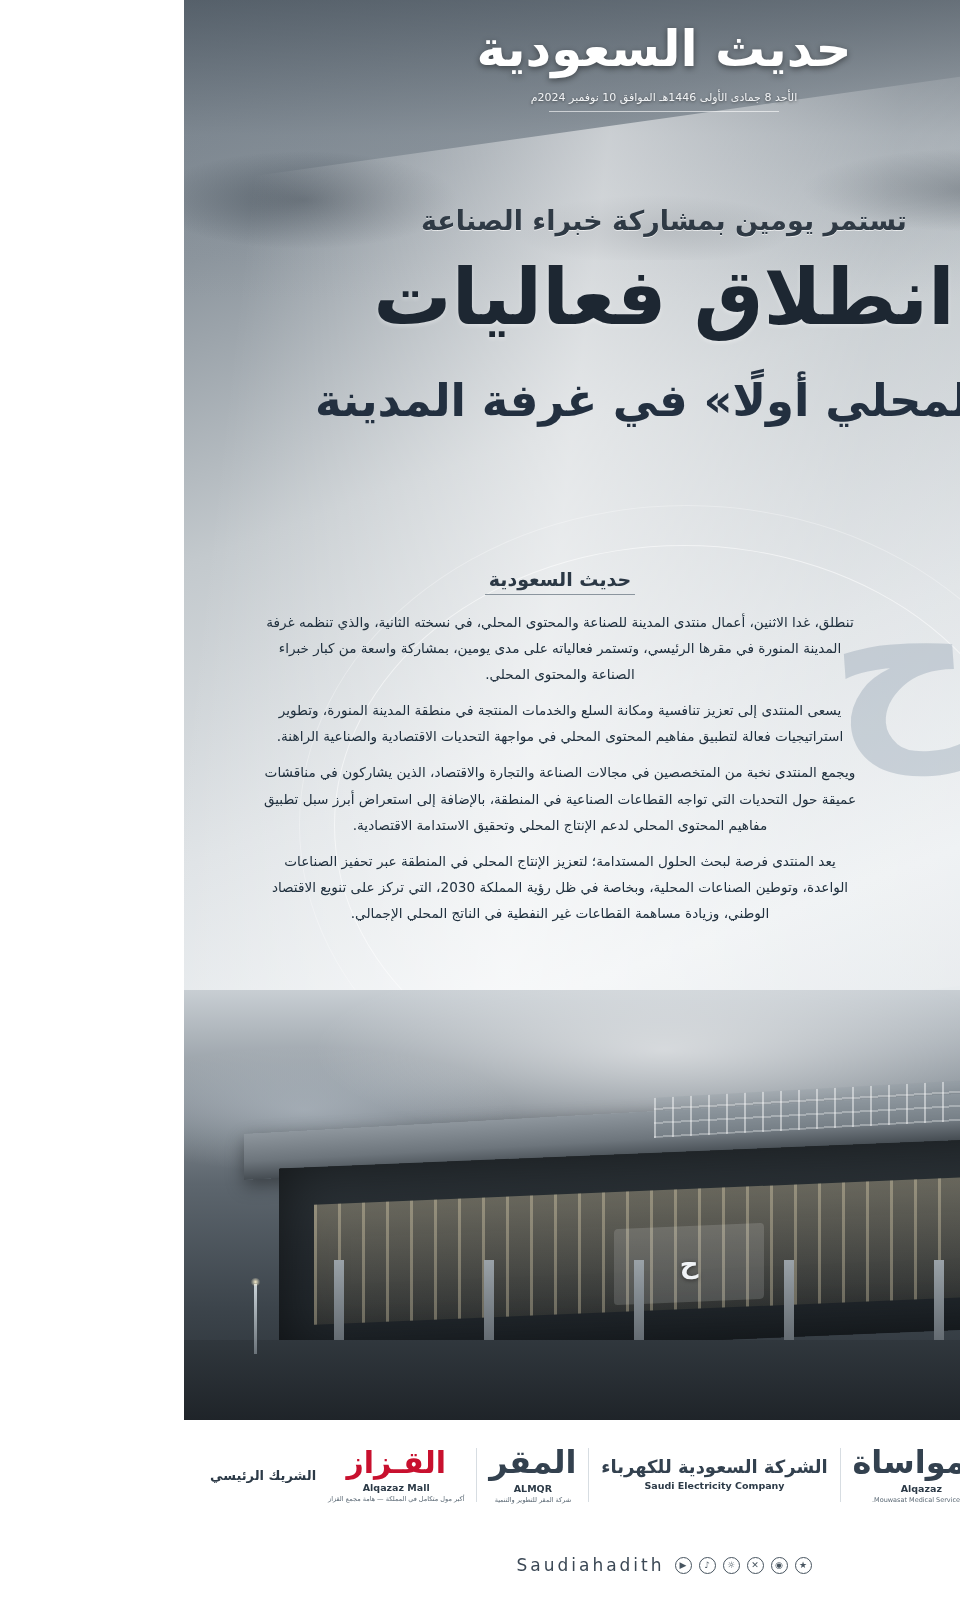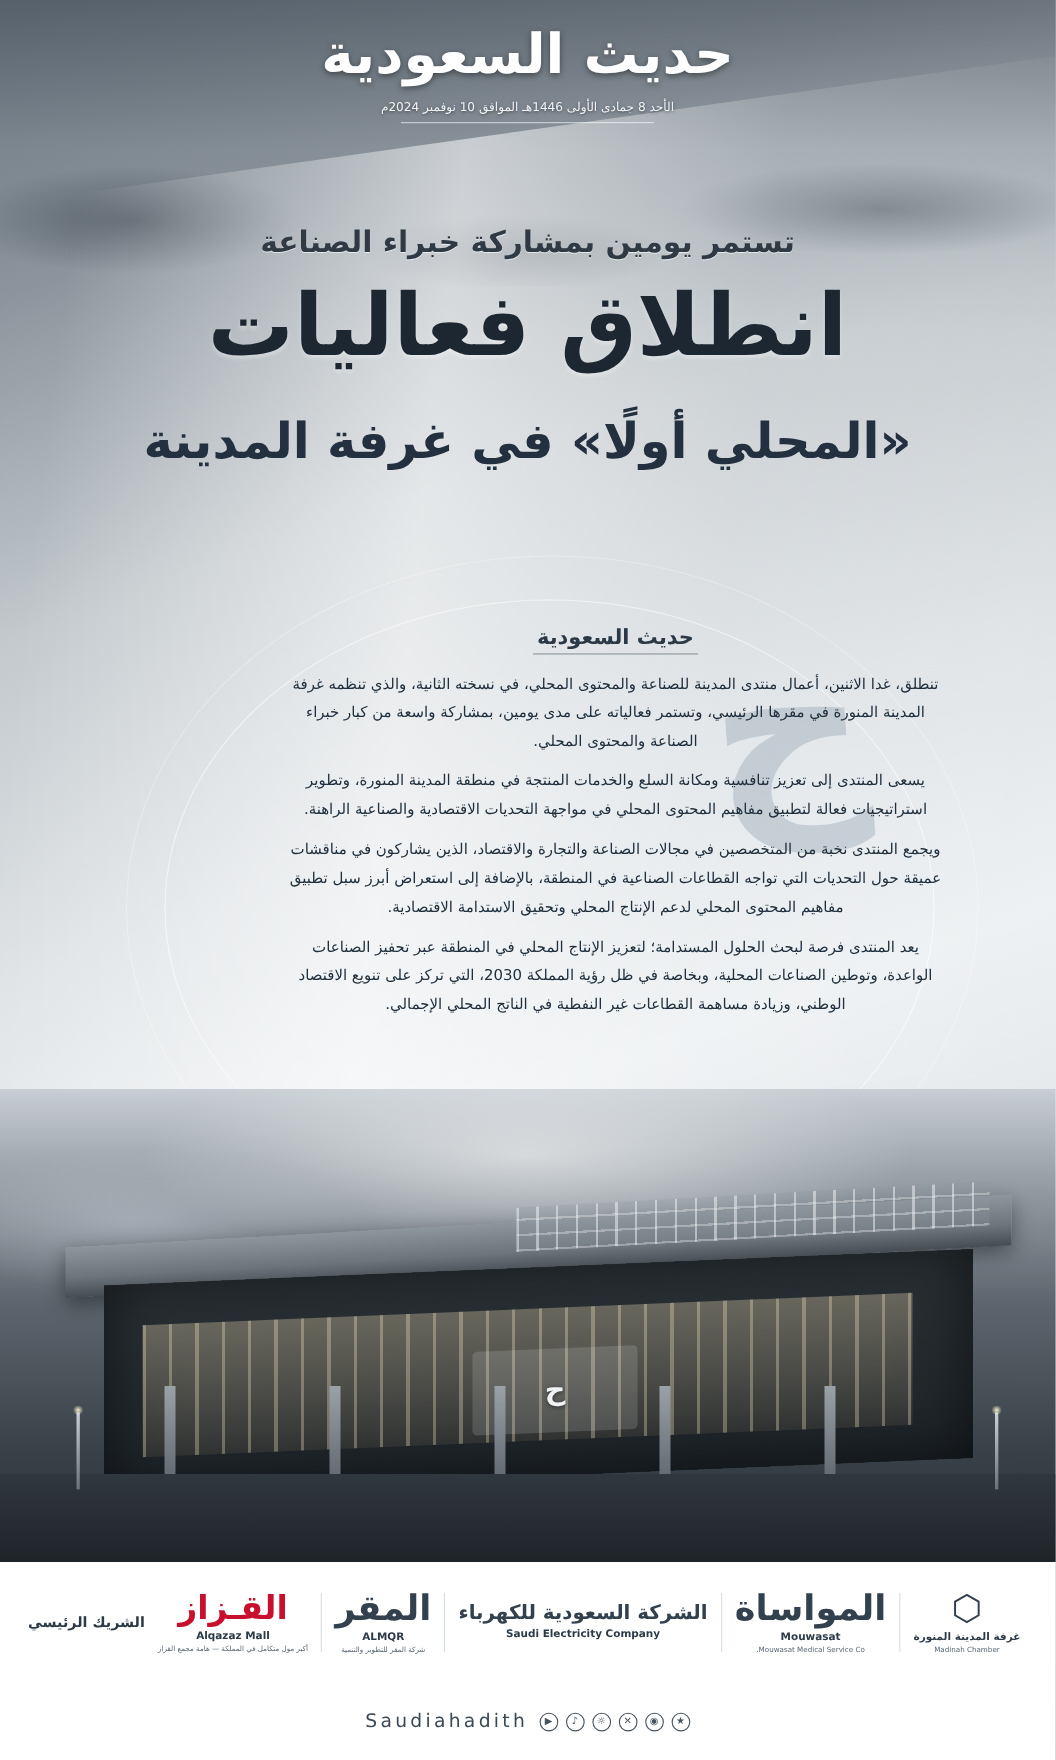--- a/index.html
+++ b/index.html
@@ -4,21 +4,21 @@
 <style>
   * { box-sizing: border-box; margin: 0; padding: 0; }
   html, body {
     width: 960px; height: 1600px;
     font-family: "DejaVu Sans", "Liberation Sans", sans-serif;
     background: #ffffff;
     overflow: hidden;
   }
   .poster {
     position: relative;
-    width: 960px; height: 1600px;
+    width: 776px; height: 1600px;
     background: linear-gradient(160deg, #6f7a84 0%, #8d969e 14%, #c3c9cd 30%, #dfe3e6 46%, #eef1f3 60%, #e3e7ea 72%, #cfd5da 84%, #aeb6bd 100%);
     overflow: hidden;
   }
 
   
   .sky-texture {
     position: absolute; left: 0; top: 0; width: 960px; height: 300px;
     background:
       linear-gradient(180deg, rgba(60,70,80,0.55) 0%, rgba(120,130,140,0.25) 45%, rgba(255,255,255,0) 100%);
     opacity: .9;
@@ -292,21 +292,21 @@
 
   <div class="sponsors">
     <div class="sponsor">
       <div class="mark">⬡</div>
       <div class="name">غرفة المدينة المنورة</div>
       <div class="desc">Madinah Chamber</div>
     </div>
     <div class="sponsor-divider"></div>
     <div class="sponsor">
       <div class="mark">المواساة</div>
-      <div class="name">Mouwasat</div>
+      <div class="name">Alqazaz</div>
       <div class="desc">Mouwasat Medical Service Co.</div>
     </div>
     <div class="sponsor-divider"></div>
     <div class="sponsor">
       <div class="mark" style="font-size:18px;">الشركة السعودية للكهرباء</div>
       <div class="name">Saudi Electricity Company</div>
       <div class="desc"></div>
     </div>
     <div class="sponsor-divider"></div>
     <div class="sponsor">

